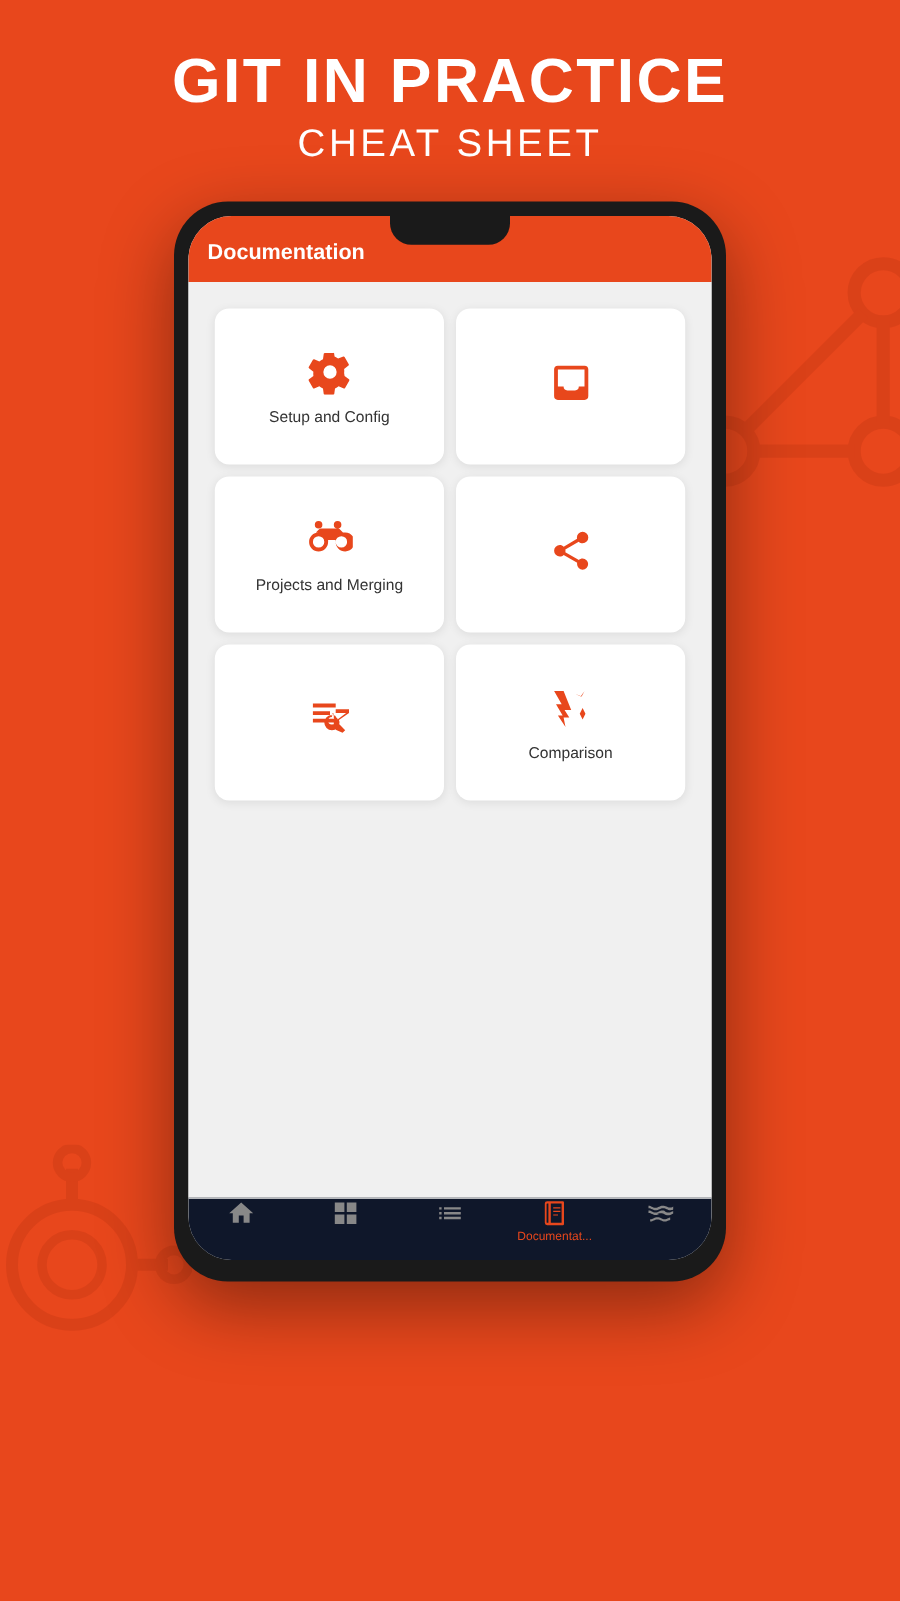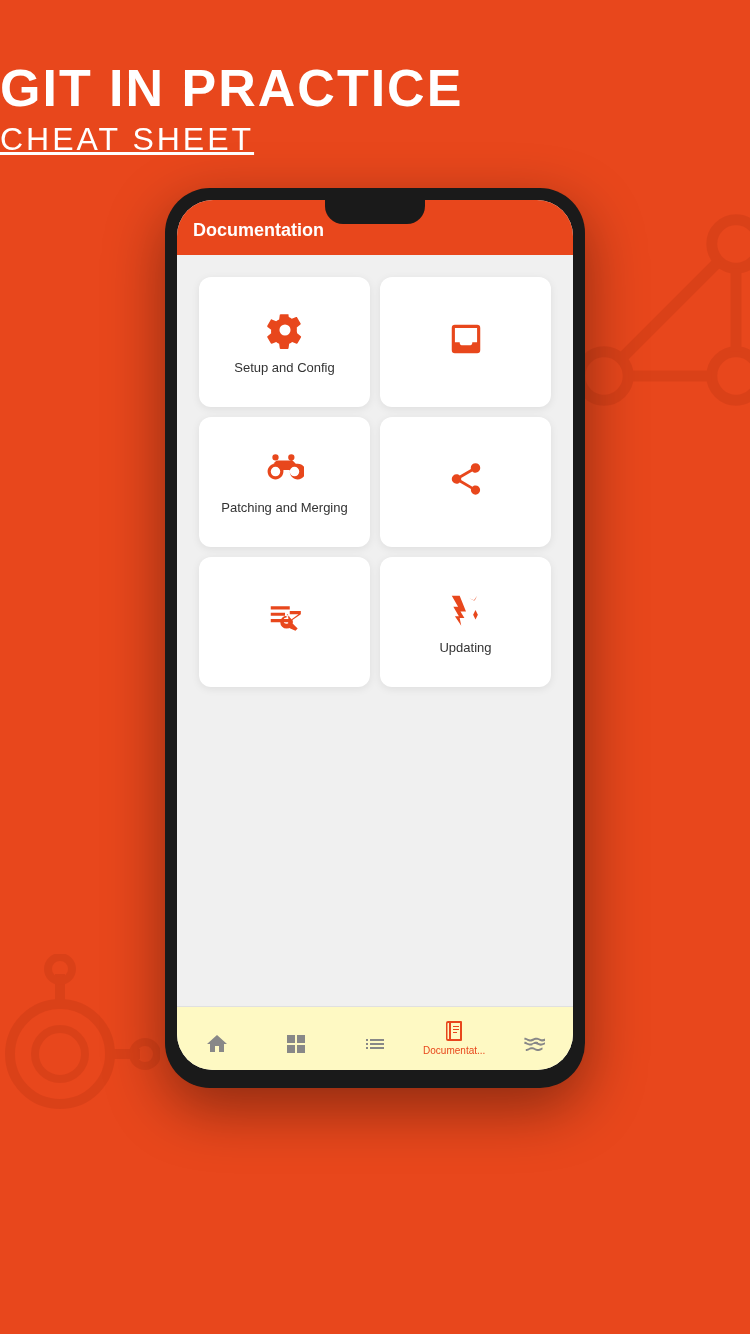--- a/index.html
+++ b/index.html
@@ -31,52 +31,51 @@
       position: absolute;
       left: -40px;
       bottom: 180px;
       width: 200px;
       height: 200px;
       opacity: 0.25;
     }
 
     
     .header {
-      text-align: left;
-      padding-top: 60px;
+      text-align: center;
+      padding-top: 40px;
       padding-bottom: 30px;
       position: relative;
       z-index: 2;
     }
     .header-title {
       font-size: 52px;
       font-weight: 900;
       color: #ffffff;
       letter-spacing: 2px;
       line-height: 1.1;
     }
     .header-subtitle {
       font-size: 32px;
       font-weight: 400;
       color: #ffffff;
       letter-spacing: 3px;
       margin-top: 4px;
-      text-decoration: underline;
     }
 
     
     .phone-wrapper {
       position: relative;
       z-index: 2;
       display: flex;
       justify-content: center;
       align-items: flex-start;
     }
     .phone {
-      width: 420px;
+      width: 460px;
       min-height: 900px;
       background: #1a1a1a;
       border-radius: 45px;
       padding: 12px;
       box-shadow: 0 20px 60px rgba(0,0,0,0.4);
       position: relative;
     }
     
     .phone-notch {
       width: 100px;
@@ -145,25 +144,25 @@
     
     .icon-svg {
       width: 38px;
       height: 38px;
       fill: #E8471C;
       margin-bottom: 10px;
     }
 
     
     .bottom-nav {
-      background: #fef9c3;
-      display: flex;
-      align-items: flex-end;
+      background: #0f172a;
+      display: flex;
+      align-items: flex-start;
       justify-content: space-around;
-      padding: 12px 0 14px;
+      padding: 0 0 14px;
       border-top: 1px solid #e0e0e0;
       flex-shrink: 0;
     }
     .nav-item {
       display: flex;
       flex-direction: column;
       align-items: center;
       cursor: pointer;
       flex: 1;
     }
@@ -225,41 +224,41 @@
             <svg class="icon-svg" viewBox="0 0 24 24">
               <path d="M19 3H5a2 2 0 00-2 2v14a2 2 0 002 2h14a2 2 0 002-2V5a2 2 0 00-2-2zm0 2v9h-3a2 2 0 01-2 2H10a2 2 0 01-2-2H5V5h14z"></path>
             </svg>
           </div>
 
 
           <div class="card">
             <svg class="icon-svg" viewBox="0 0 24 24">
               <path d="M6 2a2 2 0 00-2 2 2 2 0 002 2 2 2 0 002-2 2 2 0 00-2-2m10 0a2 2 0 00-2 2 2 2 0 002 2 2 2 0 002-2 2 2 0 00-2-2M6 8c-2.76 0-5 2.24-5 5s2.24 5 5 5 5-2.24 5-5v-1h4v1c0 2.76 2.24 5 5 5s5-2.24 5-5-2.24-5-5-5h-1.17l-1.42-1.42A2 2 0 0016.59 6H7.41a2 2 0 00-1.42.58L4.58 8H6m0 2a3 3 0 013 3 3 3 0 01-3 3 3 3 0 01-3-3 3 3 0 013-3m12 0a3 3 0 013 3 3 3 0 01-3 3 3 3 0 01-3-3 3 3 0 013-3z"></path>
             </svg>
-            <span class="card-label">Patching and Merging</span>
+            <span class="card-label">Projects and Merging</span>
           </div>
 
           <div class="card">
             <svg class="icon-svg" viewBox="0 0 24 24">
               <path d="M18 16.08c-.76 0-1.44.3-1.96.77L8.91 12.7c.05-.23.09-.46.09-.7s-.04-.47-.09-.7l7.05-4.11c.54.5 1.25.81 2.04.81a3 3 0 003-3 3 3 0 00-3-3 3 3 0 00-3 3c0 .24.04.47.09.7L8.04 9.81C7.5 9.31 6.79 9 6 9a3 3 0 00-3 3 3 3 0 003 3c.79 0 1.5-.31 2.04-.81l7.12 4.16c-.05.21-.08.43-.08.65a2.92 2.92 0 002.92 2.92 2.92 2.92 0 002.92-2.92A2.92 2.92 0 0018 16.08z"></path>
             </svg>
           </div>
 
           <div class="card">
             <svg class="icon-svg" viewBox="0 0 24 24">
               <path d="M3 4h12v2H3V4m0 4h9v2H3V8m0 4h12v2H3v-2m13 0v2l4 4-1.4 1.4L15 17.8V16h-1v-2.6c.3-.1.6-.2.9-.3L20.5 9H15V7h7v2l-5.3 3.6c.2.4.3.9.3 1.4a4 4 0 01-4 4 4 4 0 01-4-4 4 4 0 014-4c.7 0 1.4.2 2 .5V11l-2-1.2V11a2 2 0 00-2 2 2 2 0 002 2 2 2 0 002-2l-1-1.4V9.3c-.3-.2-.6-.3-1-.3a4 4 0 01-4 4 4 4 0 004-4z"></path>
             </svg>
           </div>
 
 
           <div class="card">
             <svg class="icon-svg" viewBox="0 0 24 24">
               <path d="M19 3l-1.5 3L14 4.5l3 1.5L15.5 9 17 6l3.5 1.5L17 6M3 3l4 7H4l3.5 6H5L9 22l-1-5h3l-2.5-4H12l-4-10M19.5 15l-1.5-3-1.5 3 3-1.5-3 1.5 1.5 3 1.5-3-3 1.5z"></path>
             </svg>
-            <span class="card-label">Updating</span>
+            <span class="card-label">Comparison</span>
           </div>
 
         </div>
       </div>
 
       <div class="bottom-nav">
 
         <div class="nav-item">
           <svg width="24" height="24" viewBox="0 0 24 24" fill="#888888">
             <path d="M10 20v-6h4v6h5v-8h3L12 3 2 12h3v8z"></path>

